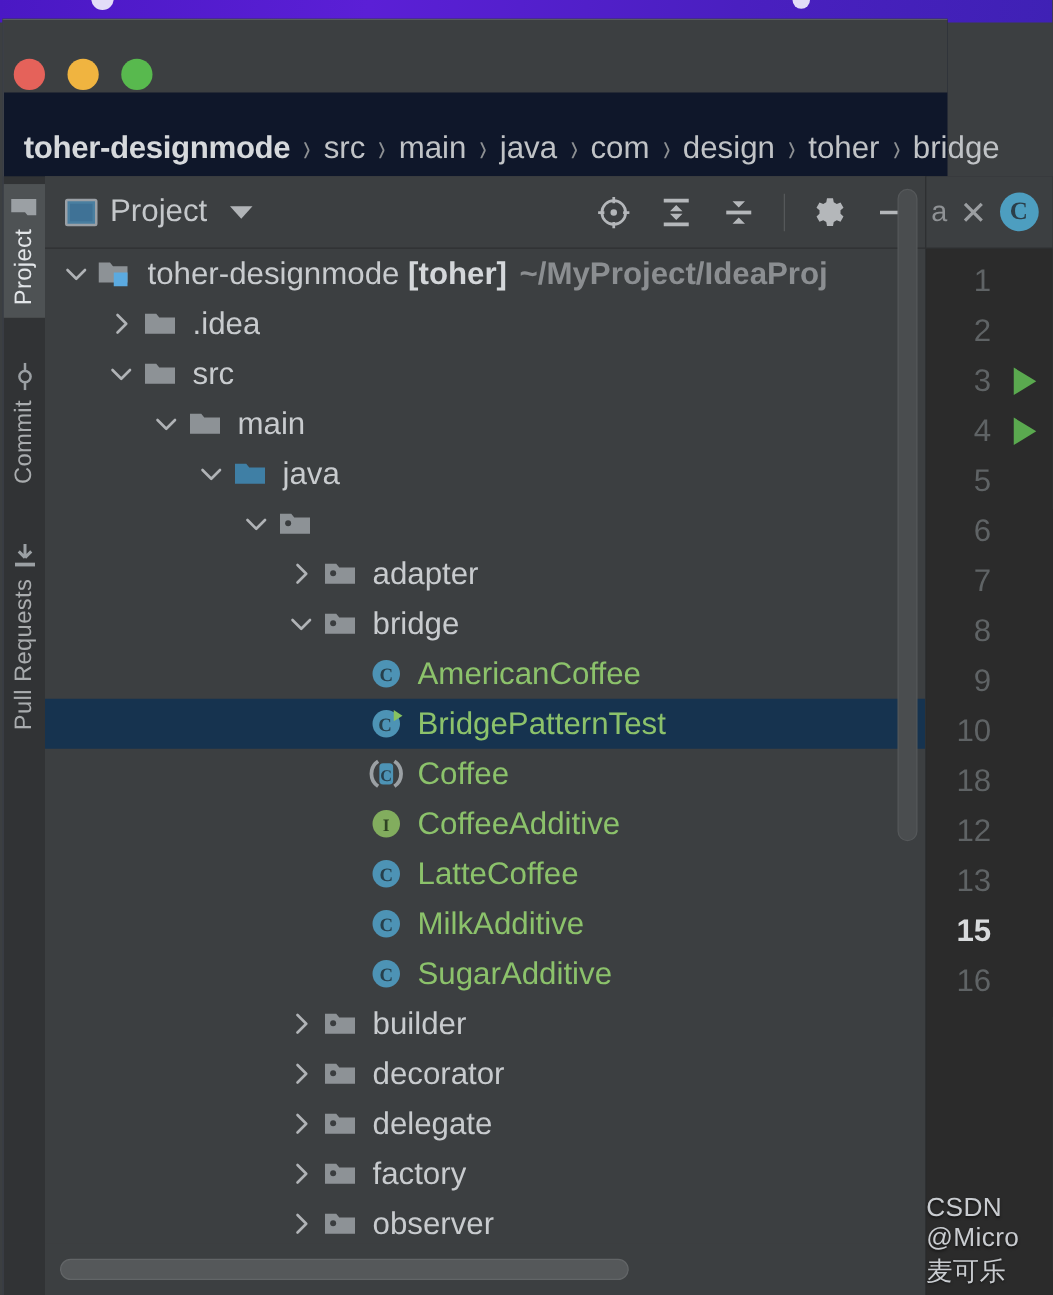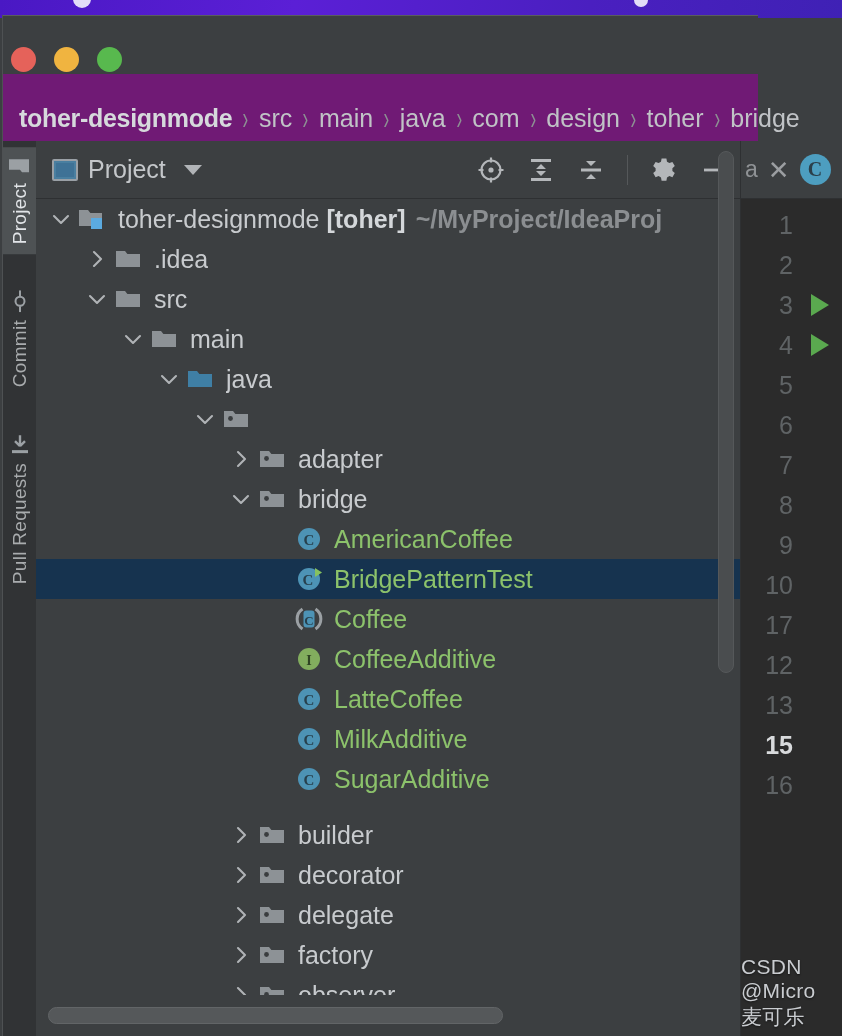--- a/index.html
+++ b/index.html
@@ -17,21 +17,21 @@
     background: linear-gradient(100deg, #4a18c4 0%, #5b1fd6 35%, #4a1fc0 70%, #3f21b5 100%);
     overflow: hidden;
   }
   .desk-glyph { position: absolute; background: #f0eefc; border-radius: 3px; opacity: .92; }
   .desk-glyph.g1 { left: 73px; top: -12px; width: 18px; height: 20px; border-radius: 0 0 9px 9px; }
   .desk-glyph.g2 { left: 634px; top: -9px; width: 14px; height: 16px; border-radius: 0 0 8px 8px; }
 
   
   .window {
     position: absolute; left: 2px; top: 15px; width: 756px; height: 1021px;
-    background: #701a75; border-top: 1px solid #5a5d5f;
+    background: #0f172a; border-top: 1px solid #5a5d5f;
     border-left: 1px solid #4e5153;
   }
 
   
   .titlebar { position: relative; height: 58px; background: #3c3f41; }
   .lights { position: absolute; left: 8px; top: 31px; display: flex; gap: 18px; }
   .light { width: 25px; height: 25px; border-radius: 50%; }
   .light.red { background: #e5625a; }
   .light.yellow { background: #f0b440; }
   .light.green { background: #58b94e; }
@@ -436,21 +436,21 @@
             <div class="trow" style="padding-left: 230px;">
               <span class="twist"></span>
               <span class="ticon">
                 <svg width="30" height="30" viewBox="0 0 30 30">
                   <circle cx="15" cy="15" r="11" fill="#4d93b5"></circle>
                   <text x="15" y="20.5" font-family="Liberation Serif, serif" font-size="15" font-weight="bold" fill="#27404d" text-anchor="middle">C</text>
                 </svg>
               </span>
               <span class="tlabel green">SugarAdditive</span>
             </div>
-            <div class="trow" style="padding-left: 194px; margin-top: 16px;">
+            <div class="trow" style="padding-left: 194px;">
               <span class="twist">
                 <svg width="20" height="20" viewBox="0 0 20 20">
                   <path d="M7 3l7 7-7 7" fill="none" stroke="#b0b3b6" stroke-width="2.1" stroke-linecap="round" stroke-linejoin="round"></path>
                 </svg>
               </span>
               <span class="ticon">
                 <svg width="30" height="26" viewBox="0 0 30 26">
                   <path d="M2 5h9l2.4 3H26v13H2z" fill="#8d9296"></path>
                   <circle cx="8.5" cy="12.5" r="2.4" fill="#3a3d3f"></circle>
                 </svg>
@@ -555,21 +555,21 @@
             <div class="lineitem">
               <span class="lnum">8</span>
             </div>
             <div class="lineitem">
               <span class="lnum">9</span>
             </div>
             <div class="lineitem">
               <span class="lnum">10</span>
             </div>
             <div class="lineitem">
-              <span class="lnum">17</span>
+              <span class="lnum">18</span>
             </div>
             <div class="lineitem">
               <span class="lnum">12</span>
             </div>
             <div class="lineitem">
               <span class="lnum">13</span>
             </div>
             <div class="lineitem">
               <span class="lnum current">15</span>
             </div>

